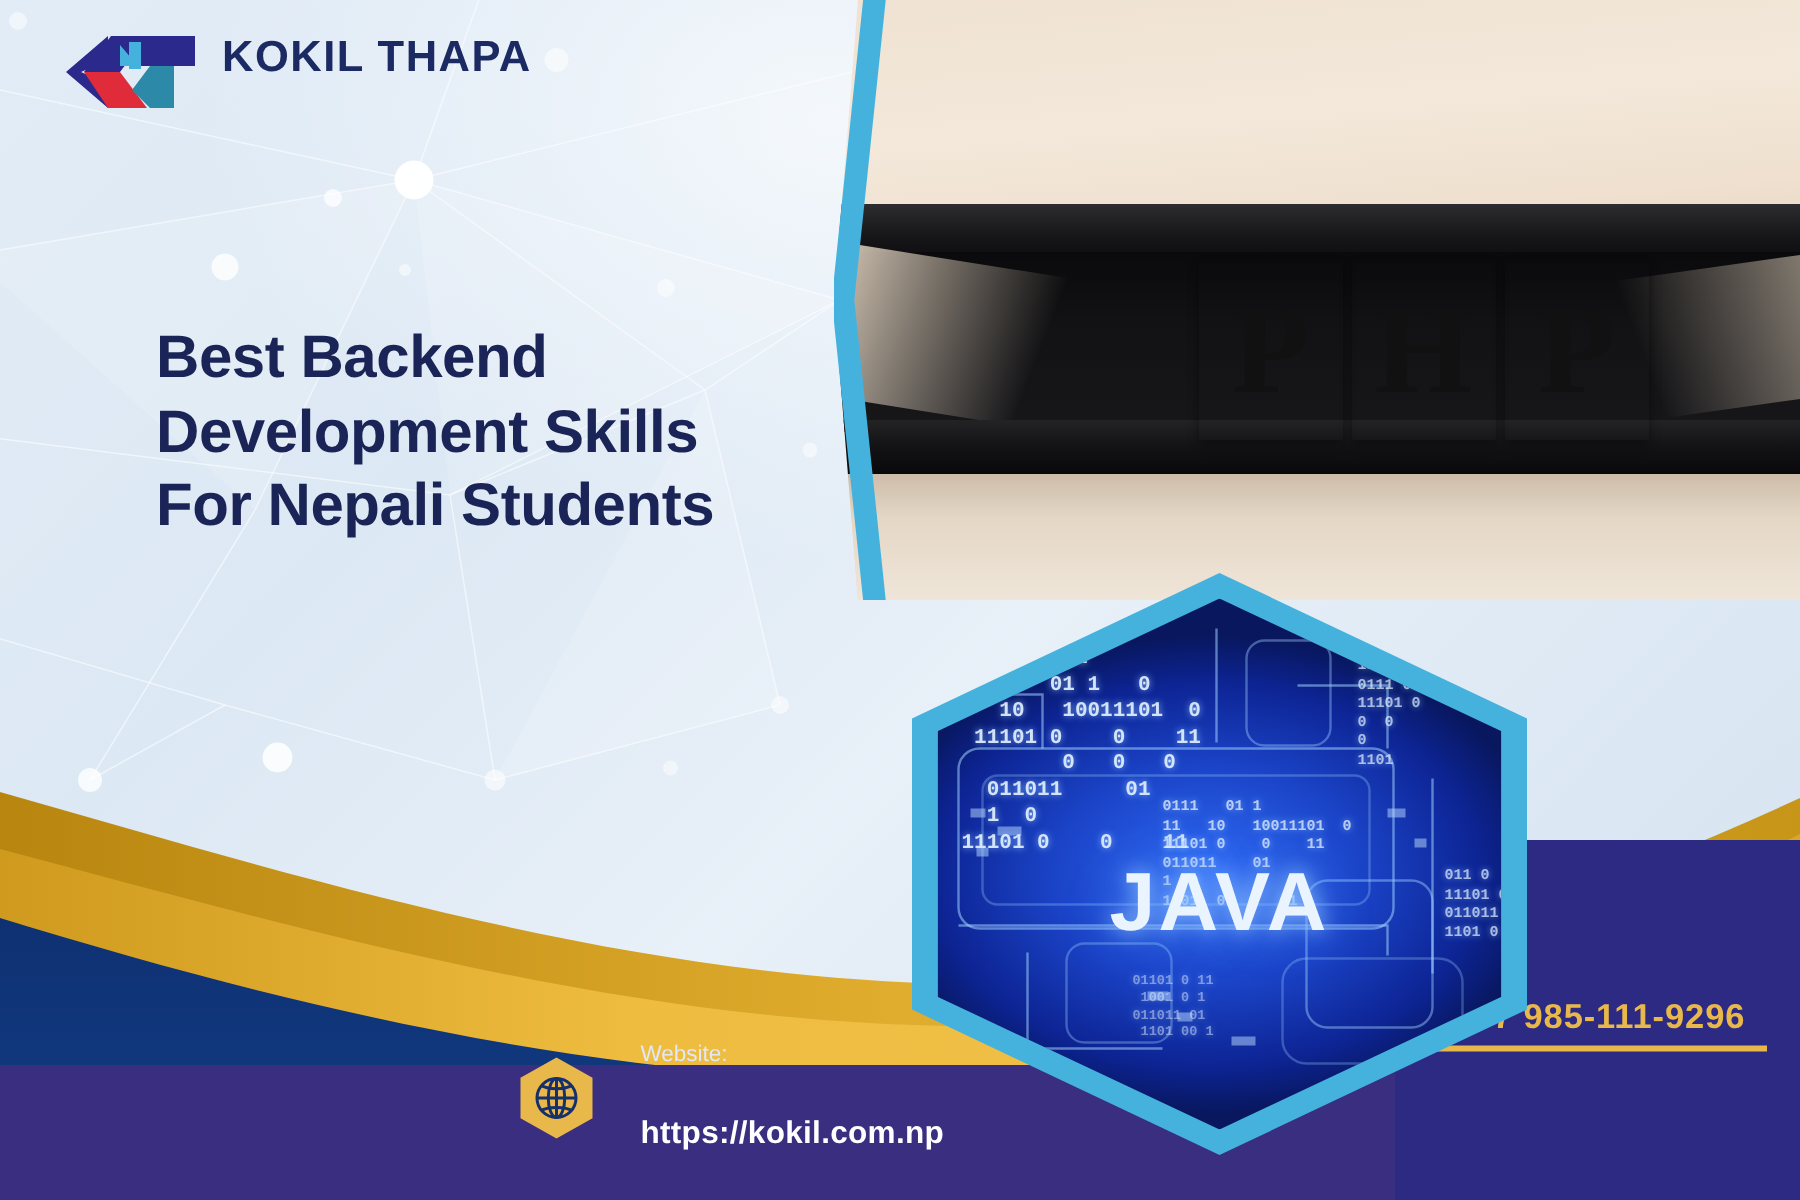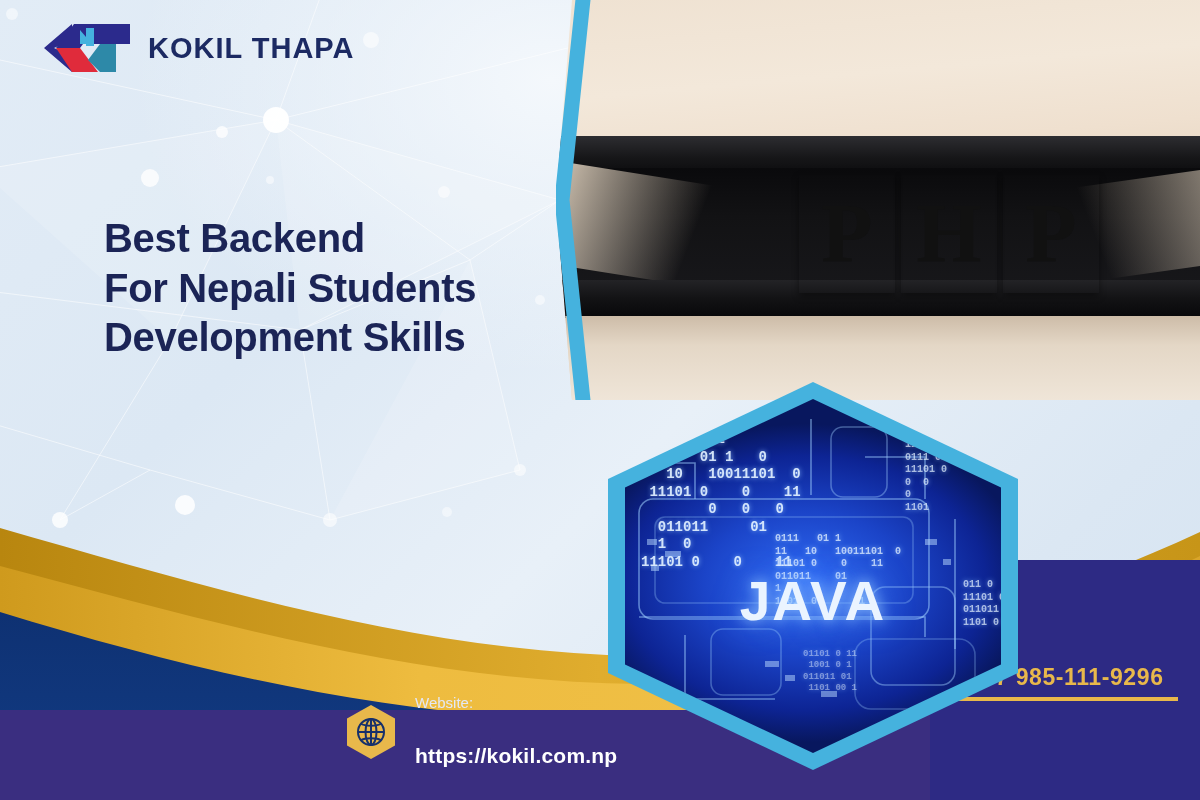--- a/index.html
+++ b/index.html
@@ -113,37 +113,37 @@
     font-family:"Liberation Sans", sans-serif;white-space:nowrap;
   }
   .phone-rule{
     position:absolute;right:22px;top:697px;width:238px;height:4px;background:#e8b84b;
   }
 
   
   .wave-wrap{position:absolute;left:0;bottom:0;width:1200px;height:330px;}
 
   
-  .logo{position:absolute;left:42px;top:22px;display:flex;align-items:center;gap:14px;}
+  .logo{position:absolute;left:42px;top:22px;display:flex;gap:14px;}
   .logo-mark{width:92px;height:52px;}
   .logo-text{
     font-family:"Liberation Sans", sans-serif;font-weight:700;font-size:29px;
     letter-spacing:1px;color:#1c2a63;white-space:nowrap;
   }
 
   
   .headline{
     position:absolute;left:64px;top:214px;width:490px;
     font-family:"Liberation Sans", sans-serif;font-weight:700;
     font-size:40px;line-height:1.24;color:#1b2456;letter-spacing:-.3px;
   }
   .headline div{white-space:nowrap;margin-left:40px;}
 
   
-  .website{position:absolute;left:345px;top:694px;display:flex;align-items:center;gap:18px;}
+  .website{position:absolute;left:345px;top:694px;display:flex;align-items:center;gap:30px;}
   .globe-hex{position:relative;width:52px;height:56px;}
   .w-text{display:flex;flex-direction:column;justify-content:center;}
   .w-label{color:#e3e8f5;font-size:15px;font-weight:400;line-height:1.25;}
   .w-url{color:#ffffff;font-size:21px;font-weight:700;line-height:1.25;letter-spacing:.2px;margin-top:30px;}
 </style>
 </head>
 <body>
 
 <div id="poster">
 
@@ -288,21 +288,21 @@
 11101 0
 0  0
 0
 1101</div>
 
       <div class="bits" style="left:290px;top:180px;font-size:10px;opacity:.8;margin-left:48px;">011 0
 11101 0
 011011
 1101 0</div>
 
-      <div class="bits" style="left:130px;top:250px;font-size:9px;opacity:.55;margin-left:48px;">01101 0 11
+      <div class="bits" style="left:130px;top:250px;font-size:9px;opacity:.55;">01101 0 11
  1001 0 1
 011011 01
  1101 00 1</div>
 
       <div class="java-word">JAVA</div>
     </div>
   </div>
 
   <div class="logo">
     <svg class="logo-mark" viewBox="0 0 92 52">
@@ -316,22 +316,22 @@
       <polygon points="58,22 74,22 74,50 58,50" fill="#2d89a8"></polygon>
       <polygon points="58,22 58,50 46,38" fill="#2d89a8"></polygon>
       <polygon points="44,6 52,6 52,24 44,24" fill="#45b2de"></polygon>
       <polygon points="50,24 74,24 74,50 62,50 62,34 50,34" fill="#2d89a8" opacity="0"></polygon>
     </svg>
     <span class="logo-text">KOKIL THAPA</span>
   </div>
 
   <div class="headline">
     <div>Best Backend</div>
+    <div>Development Skills</div>
     <div>For Nepali Students</div>
-    <div>Development Skills</div>
   </div>
 
   <div class="website">
     <div class="globe-hex">
       <svg width="52" height="56" viewBox="0 0 52 56">
         <polygon points="26,1 50,14.5 50,41.5 26,55 2,41.5 2,14.5" fill="#e8b84b"></polygon>
         <g fill="none" stroke="#16306b" stroke-width="2">
           <circle cx="26" cy="28" r="13"></circle>
           <ellipse cx="26" cy="28" rx="5.5" ry="13"></ellipse>
           <line x1="13" y1="28" x2="39" y2="28"></line>

